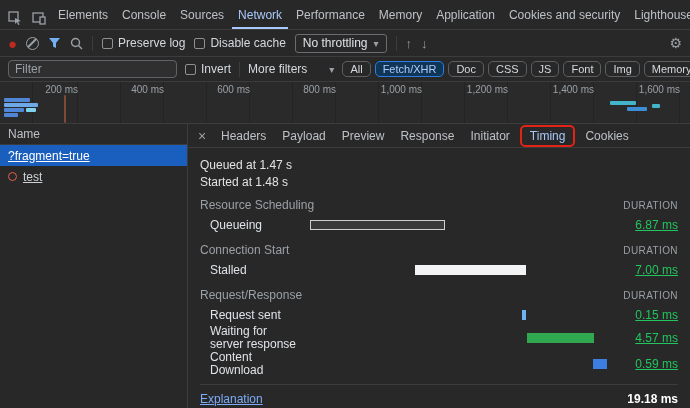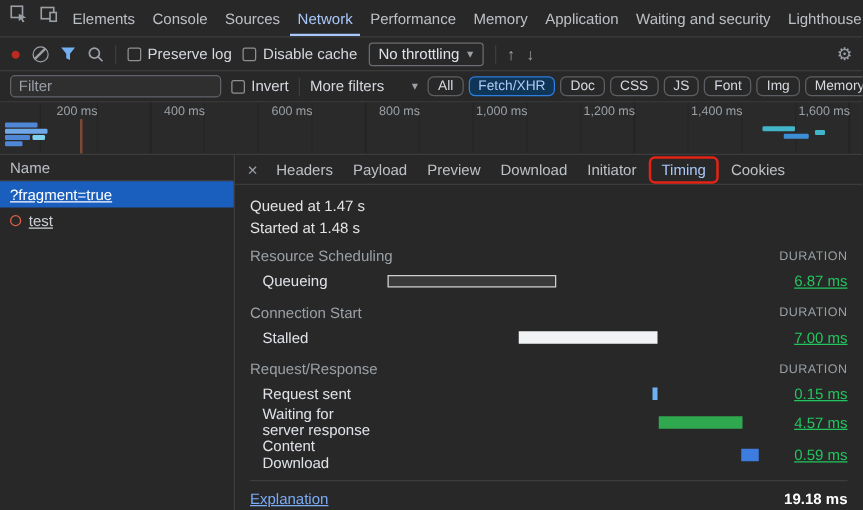--- a/index.html
+++ b/index.html
@@ -8,21 +8,21 @@
     font-family: "Liberation Sans", sans-serif;
     font-size: 12px;
     background: #282828;
     color: #dfe3e8;
     overflow: hidden;
     -webkit-font-smoothing: antialiased;
   }
   .devtools { width:690px; height:408px; display:flex; flex-direction:column; background:#282828; }
 
   
-  .tabbar { height:30px; display:flex; align-items:flex-start; border-bottom:1px solid #3c3c3c; padding:0 4px; gap:2px; flex:0 0 auto; }
+  .tabbar { height:30px; display:flex; align-items:flex-end; border-bottom:1px solid #3c3c3c; padding:0 4px; gap:2px; flex:0 0 auto; }
   .icon-btn { width:22px; height:22px; display:flex; align-items:center; justify-content:center; border-radius:4px; flex:0 0 auto; }
   .tab { padding:0 6px; height:100%; display:flex; align-items:center; color:#bdc1c6; white-space:nowrap; font-size:12px; }
   .tab.active { color:#a8c7fa; box-shadow: inset 0 -2px 0 #a8c7fa; }
   .tabbar .spacer, .toolbar2 .spacer { flex:1; }
   .glyph { color:#9aa0a6; font-size:14px; line-height:1; }
 
   
   .toolbar2 { height:27px; display:flex; align-items:center; border-bottom:1px solid #3c3c3c; padding:0 8px; gap:9px; flex:0 0 auto; }
   .record-dot { color:#bd2b20; font-size:15px; line-height:1; }
   .clear-ic { width:13px; height:13px; border:1.5px solid #9aa0a6; border-radius:50%; position:relative; }
@@ -105,21 +105,21 @@
         <rect x="8" y="6" width="5" height="7" fill="#282828" stroke="#9aa0a6" stroke-width="1.3"></rect>
       </svg>
     </div>
     <span class="tab">Elements</span>
     <span class="tab">Console</span>
     <span class="tab">Sources</span>
     <span class="tab active">Network</span>
     <span class="tab">Performance</span>
     <span class="tab">Memory</span>
     <span class="tab">Application</span>
-    <span class="tab">Waiting and security</span>
+    <span class="tab">Cookies and security</span>
     <span class="tab">Lighthouse</span>
 
     <span class="spacer"></span>
 
   </div>
 
   <div class="toolbar2">
     <span class="record-dot">●</span>
     <span class="clear-ic"></span>
     <span>
@@ -212,21 +212,21 @@
         <span>test</span>
       </div>
     </div>
 
     <div class="detail">
       <div class="detail-tabs">
         <span class="close-x">×</span>
         <span class="dtab">Headers</span>
         <span class="dtab">Payload</span>
         <span class="dtab">Preview</span>
-        <span class="dtab">Download</span>
+        <span class="dtab">Response</span>
         <span class="dtab">Initiator</span>
         <span class="annotation">
           <span class="dtab active">Timing</span>
         </span>
         <span class="dtab">Cookies</span>
       </div>
 
       <div class="detail-body">
         <div class="qline">Queued at 1.47 s</div>
         <div class="qline">Started at 1.48 s</div>

